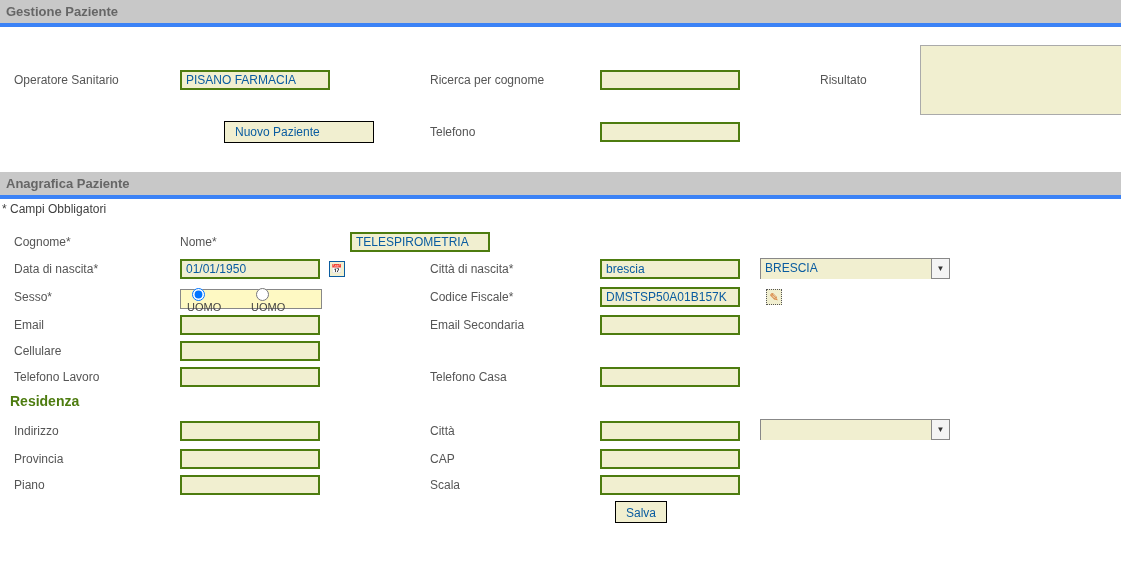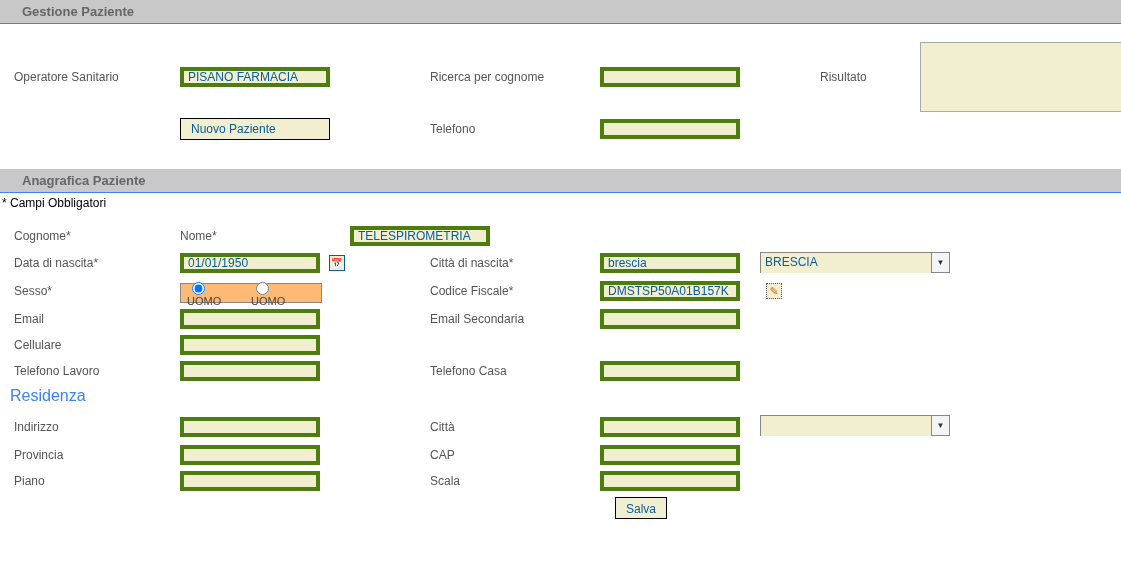--- a/index.html
+++ b/index.html
@@ -11,48 +11,48 @@
     color: #555;
     background: #fff;
     width: 1121px;
   }
   .section { margin-bottom: 15px; }
   .section-header {
     background: #c8c8c8;
     color: #666;
     font-weight: bold;
     font-size: 13px;
-    padding: 4px 22px;
-    border-bottom: 1px solid #3b82f6;
+    padding: 4px 6px;
+    border-bottom: 4px solid #3b82f6;
   }
   .section-body {
     padding: 8px 10px;
   }
   .note {
-    color: #000000;
+    color: #404040;
     font-size: 12px;
     margin: 3px 0 8px 2px;
     display: block;
   }
   .row {
     display: flex;
     align-items: center;
     margin-bottom: 6px;
   }
   .col-lbl-a { flex: 0 0 170px; padding-left: 4px; }
   .col-fld-a { flex: 0 0 250px; }
   .col-lbl-b { flex: 0 0 170px; }
   .col-fld-b { flex: 0 0 150px; }
   .col-extra { flex: 0 0 250px; padding-left: 10px; }
   .col-lbl-r { flex: 0 0 100px; }
   .col-result { flex: 0 0 260px; }
 
   input.text-input, .combo-field {
     background: #f1efd0;
-    border: 4px solid #4d7c0f;
+    border: 2px solid #4d7c0f;
     color: #0a5ca0;
     font-family: Verdana, Arial, sans-serif;
     font-size: 12px;
     padding: 2px 4px;
     height: 20px;
   }
   input.text-input { width: 140px; }
   input.wide { width: 150px; }
 
   .btn {
@@ -97,21 +97,21 @@
     align-items: center;
     justify-content: center;
     font-size: 8px;
     color: #333;
     cursor: pointer;
   }
 
   .radio-wrap {
     display: inline-flex;
     align-items: center;
-    background: #fdba74;
+    background: #fef9c3;
     border: 1px solid #888;
     height: 20px;
     padding: 0 6px;
     width: 142px;
   }
   .radio-wrap label { margin-right: 10px; font-size: 11px; color: #444; }
   .radio-wrap input { margin-right: 2px; vertical-align: middle; }
 
   .cal-icon {
     display: inline-flex;
@@ -133,23 +133,23 @@
     width: 16px; height: 16px;
     margin-left: 6px;
     border:1px dotted #555;
     background:#f1efd0;
     color:#d2691e;
     font-size:11px;
     cursor:pointer;
     vertical-align: middle;
   }
   .sub-header {
-    font-weight: normal;
-    color: #3b82f6;
-    font-size: 16px;
+    font-weight: bold;
+    color: #4d7c0f;
+    font-size: 14px;
     margin: 6px 0 10px 0;
   }
   .save-row { padding-left: 605px; margin-top:6px;}
 </style>
 </head>
 <body>
 
 <div class="section">
   <div class="section-header">Gestione Paziente</div>
   <div class="section-body">
@@ -164,21 +164,21 @@
       </div>
       <div style="flex:0 0 70px;"></div>
       <div class="col-lbl-r">Risultato</div>
       <div class="col-result">
         <div class="result-area"></div>
       </div>
     </div>
     <div class="row" style="margin-top:6px;">
       <div class="col-lbl-a"></div>
       <div class="col-fld-a">
-        <button class="btn" style="width:150px;">Nuovo Paziente</button>
+        <button class="btn" style="width:150px;margin-left:44px;">Nuovo Paziente</button>
       </div>
       <div class="col-lbl-b">Telefono</div>
       <div class="col-fld-b">
         <input class="text-input" value="" style="">
       </div>
     </div>
   </div>
 </div>
 
 <div class="section">

